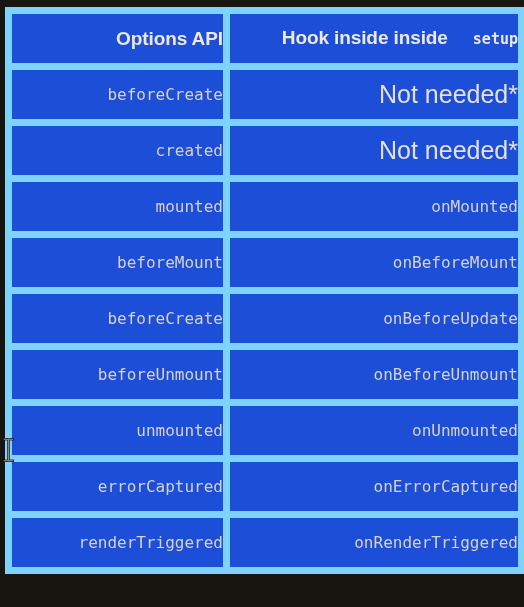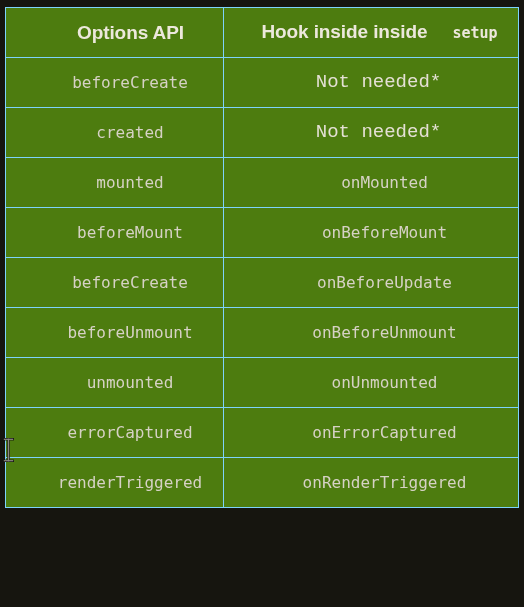--- a/index.html
+++ b/index.html
@@ -31,26 +31,26 @@
     table-layout: fixed;
     background: #211f1a;
     border: 1px solid #3e3b33;
   }
 
   table.lifecycle-table col.col-options { width: 218px; }
   table.lifecycle-table col.col-hook    { width: 295px; }
 
   table.lifecycle-table th,
   table.lifecycle-table td {
-    border: 1px solid #7dd3fc;
-    background: #4d7c0f;
+    border: 7px solid #7dd3fc;
+    background: #1d4ed8;
     height: 49px;
     padding: 0;
     vertical-align: middle;
-    text-align: center;
+    text-align: right;
   }
 
   
   th.head-cell {
     color: #ece8dc;
     font-weight: bold;
     font-size: 19px;
     letter-spacing: -0.1px;
   }
   th.head-options .head-inner {
@@ -90,22 +90,22 @@
     font-size: 16px;
     letter-spacing: 0px;
   }
   td.col-b .cell-inner {
     padding-left: 27px;
     font-family: "DejaVu Sans Mono", "Liberation Mono", monospace;
     font-size: 16px;
   }
   td.col-b.plain .cell-inner {
     padding-left: 15px;
-    font-family: Liberation Mono, monospace;
-    font-size: 19px;
+    font-family: Liberation Sans, sans-serif;
+    font-size: 25px;
     color: #e4e0d4;
   }
 
   
   #text-cursor {
     position: absolute;
     left: 3px;
     top: 438px;
     width: 11px;
     height: 24px;

